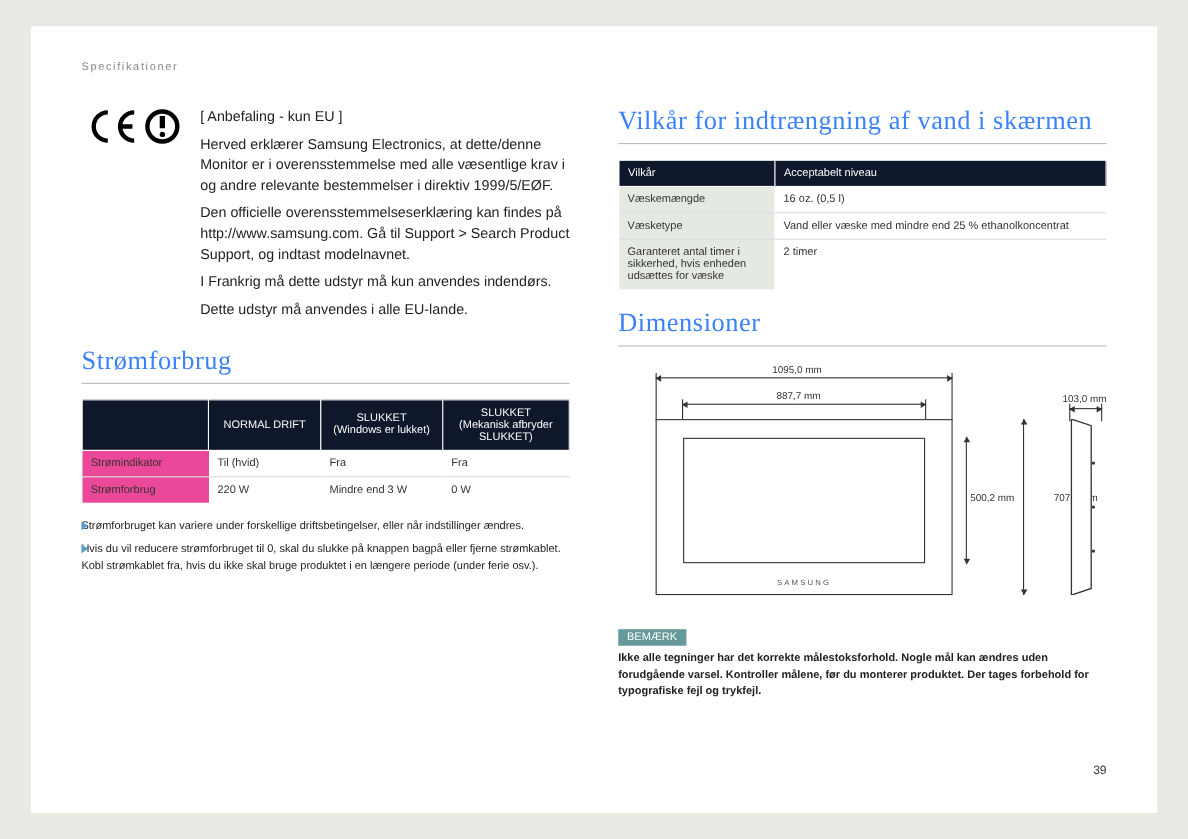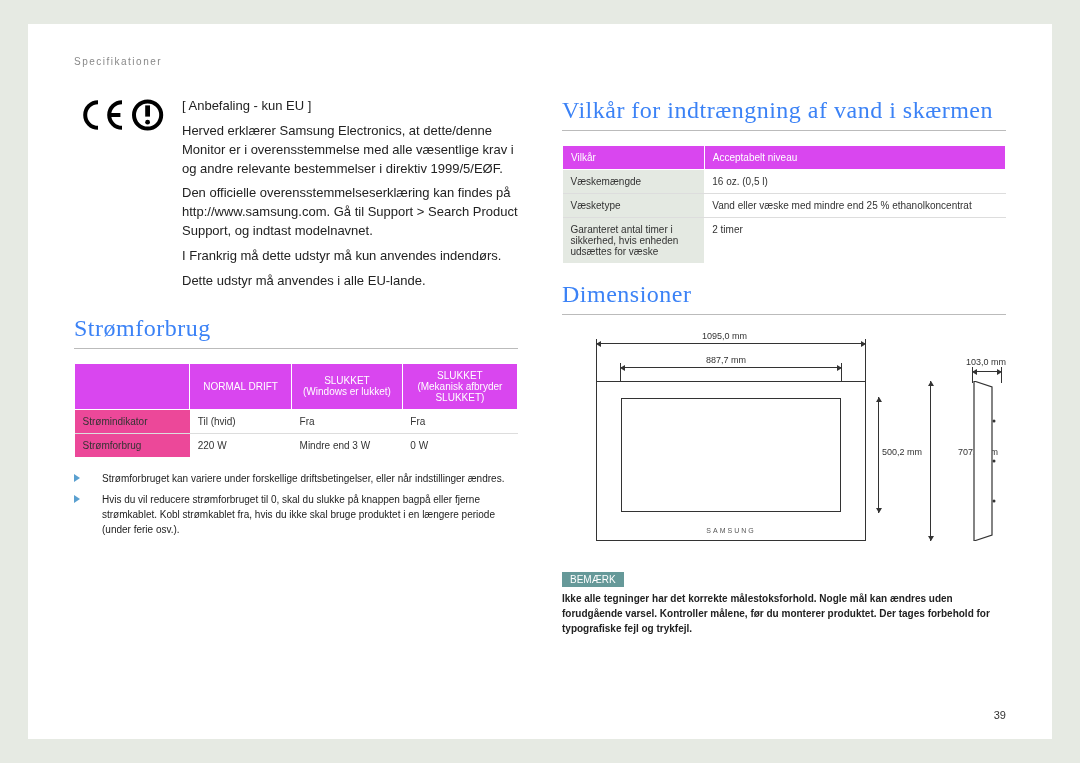--- a/index.html
+++ b/index.html
@@ -40,21 +40,21 @@
     margin-top: 18px;
     margin-bottom: 14px;
     letter-spacing: 0.5px;
   }
   table.spec {
     width: 100%;
     border-collapse: collapse;
     font-size: 10px;
   }
   table.spec th {
-    background: #d946ef;
+    background: #0f172a;
     color: #fff;
     font-weight: normal;
     padding: 6px 8px;
     text-align: left;
     border: 1px solid #fff;
     vertical-align: middle;
   }
   table.spec th.center { text-align: center; }
   table.spec td {
     padding: 6px 8px;
@@ -67,21 +67,21 @@
     width: 26%;
   }
   table.spec td.rowlabel2 {
     background: #e4e9e2;
   }
   ul.bullets { list-style: none; margin-top: 14px; }
   ul.bullets li {
     font-size: 10px;
     line-height: 1.5;
     color: #222;
-    padding-left: 28px;
+    padding-left: 0;
     position: relative;
     margin-bottom: 6px;
   }
   ul.bullets li::before {
     content: "";
     position: absolute;
     left: 0; top: 3px;
     width: 0; height: 0;
     border-top: 4px solid transparent;
     border-bottom: 4px solid transparent;
@@ -92,21 +92,21 @@
     background: #669999;
     color: #fff;
     font-size: 10px;
     padding: 2px 8px;
     margin-top: 18px;
     margin-bottom: 4px;
   }
   .note-text { font-size: 10px; line-height: 1.5; color: #222; font-weight: bold; }
   .page-num {
     position: absolute;
-    bottom: 18px;
+    bottom: 32px;
     right: 46px;
     font-size: 11px;
     color: #333;
     text-align: center;
   }
   
   .diagram {
     position: relative;
     height: 225px;
     margin-top: 6px;

